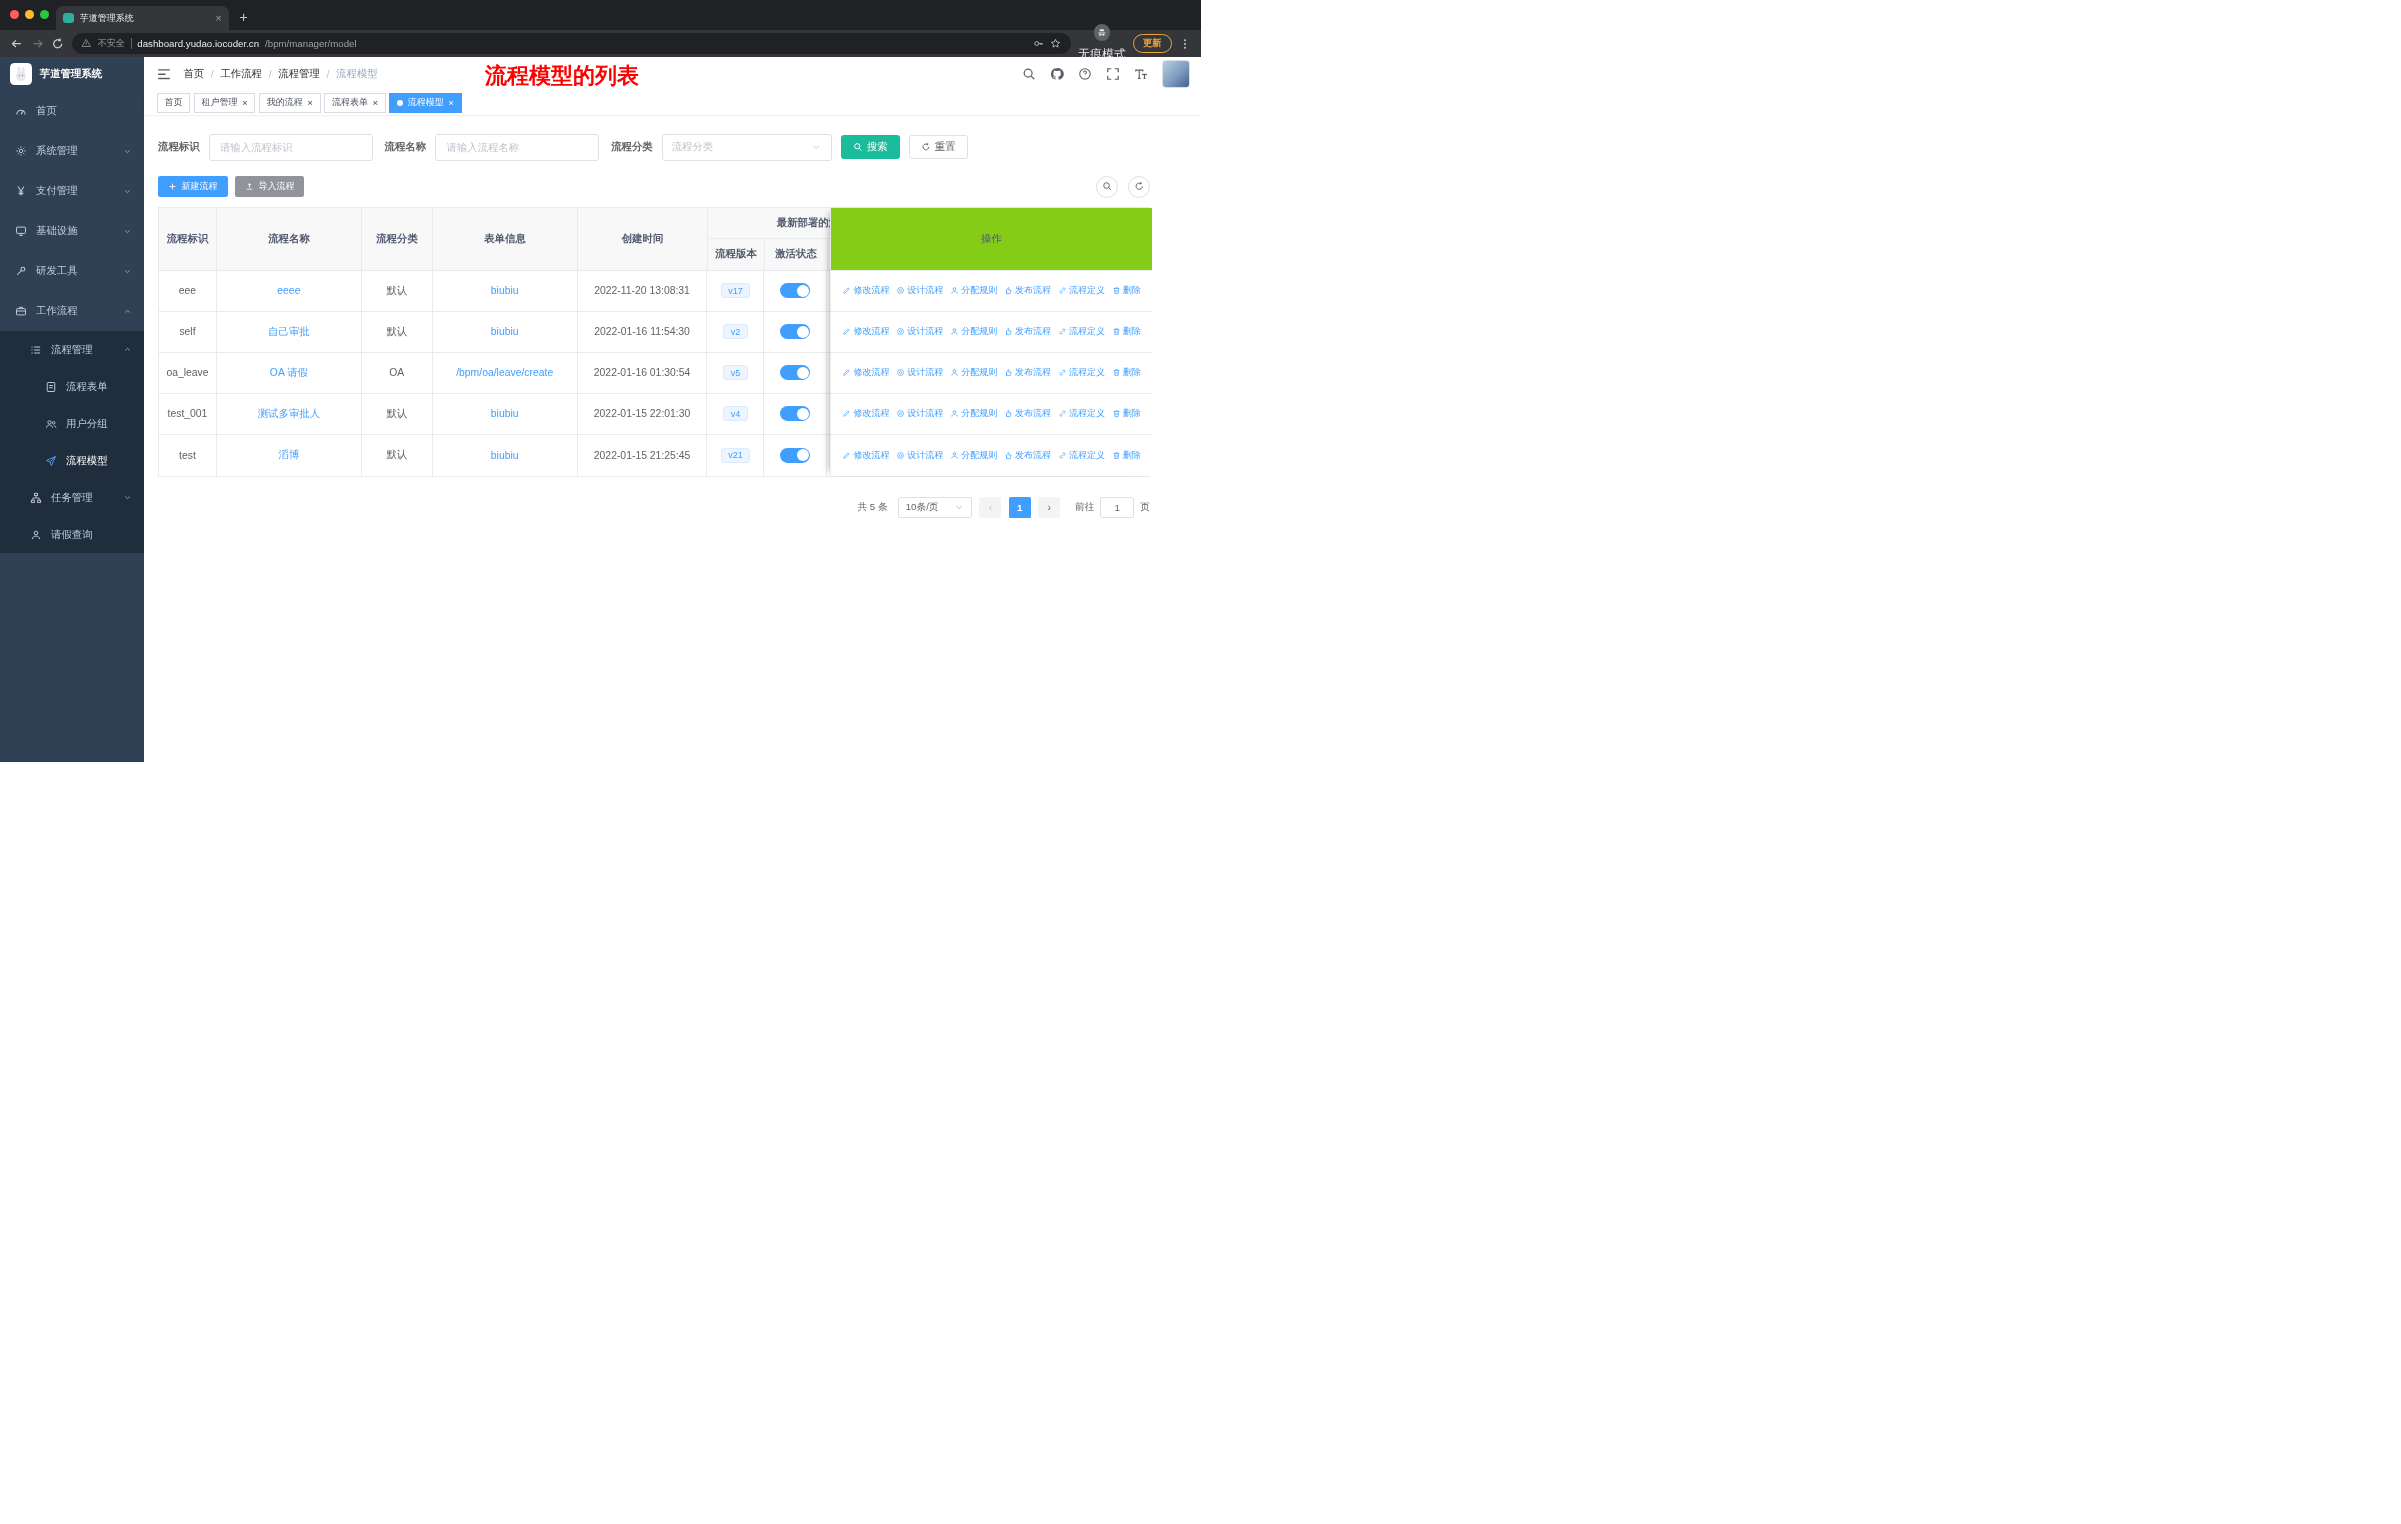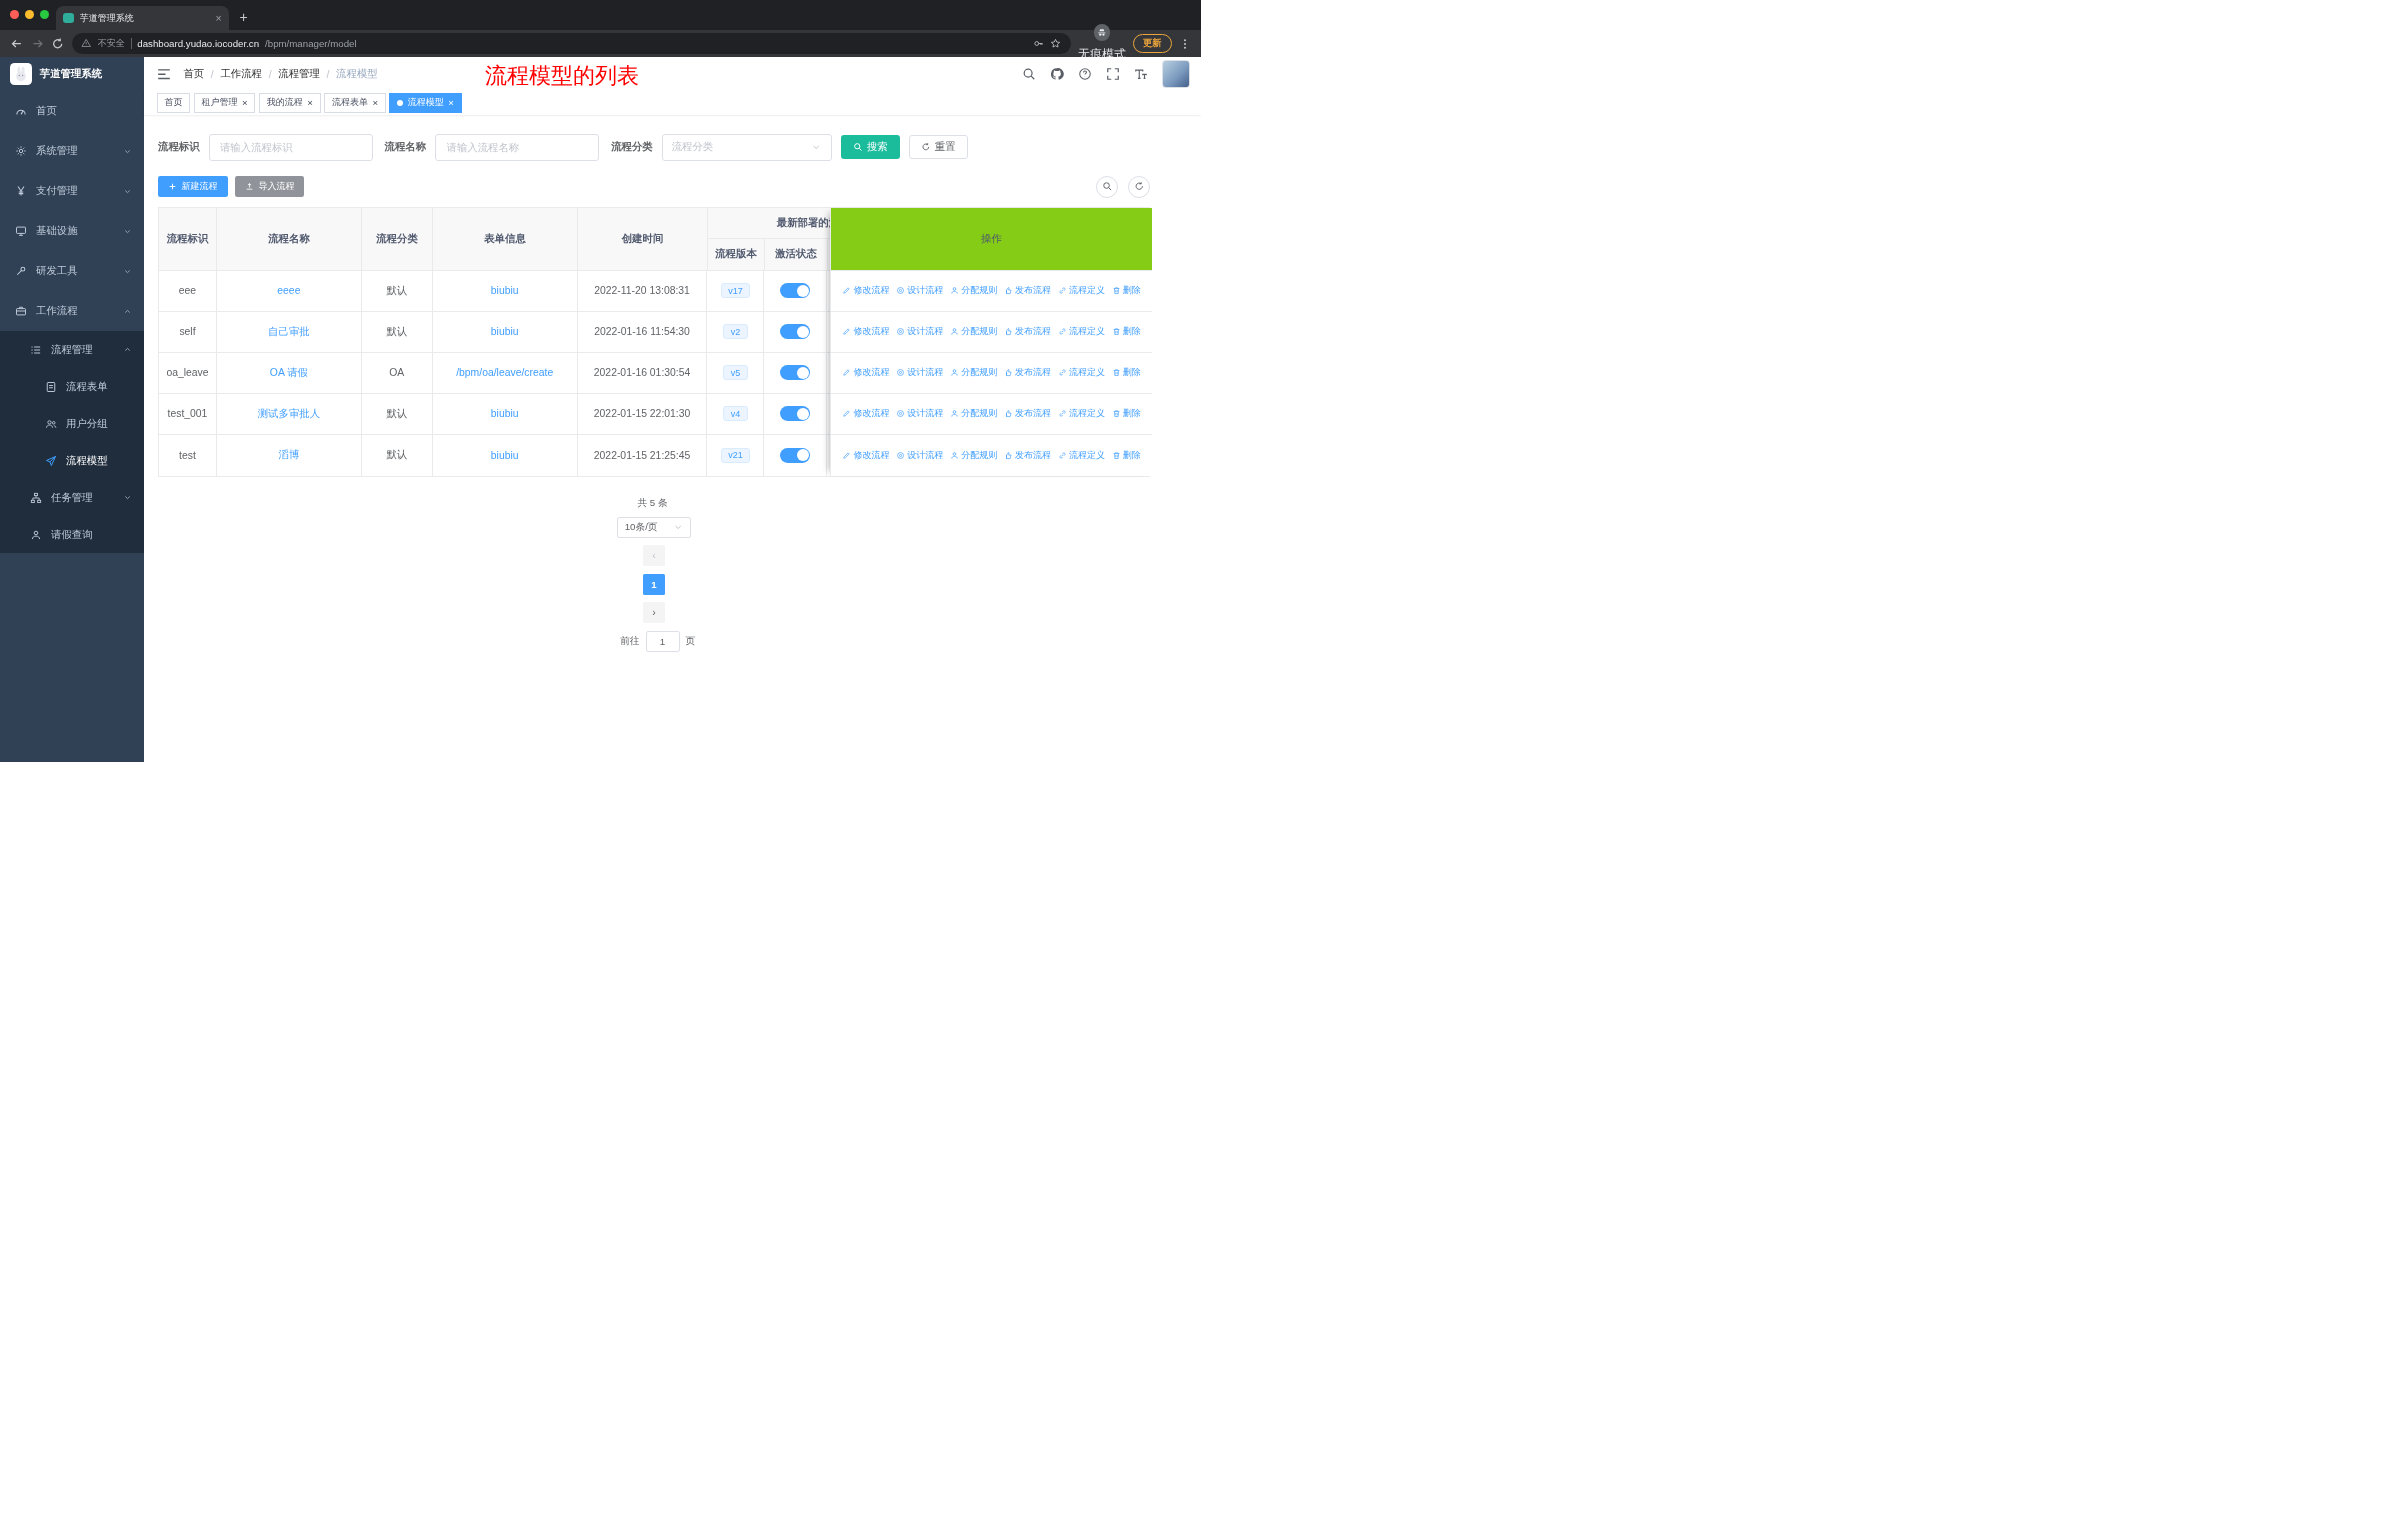--- a/index.html
+++ b/index.html
@@ -61,21 +61,21 @@
 
   .main { flex:1; display:flex; flex-direction:column; background:#fff; min-width:0; }
 
   
   .navbar { height:34px; display:flex; align-items:center; position:relative; background:#fff; flex-shrink:0; }
   .hamburger { margin-left:13.4px; width:14px; height:12px; color:#5a5e66; cursor:pointer; }
   .breadcrumb { margin-left:12px; font-size:10.4px; display:flex; align-items:center; }
   .crumb { color:#303133; cursor:pointer; }
   .crumb.last { color:#97a8be; cursor:default; }
   .crumb-sep { color:#c0c4cc; margin:0 6.7px; }
-  .annotation { position:absolute; left:341px; top:3.7px; font-size:22px; font-weight:normal; color:#ff0000; white-space:nowrap; }
+  .annotation { position:absolute; left:341px; top:3.7px; font-size:22px; font-weight:bold; color:#ff0000; white-space:nowrap; }
   .nav-right { margin-left:auto; display:flex; align-items:center; gap:14px; padding-right:11px; color:#5a5e66; }
   .nav-btn { width:14px; height:14px; cursor:pointer; color:#5a5e66; }
   .nav-btn svg { width:14px; height:14px; }
   .avatar { width:28px; height:28px; border-radius:3.7px; border:0.7px solid #dcdfe6;
             background:linear-gradient(135deg,#b8cfe0 0%,#7d9cc0 55%,#44608a 100%); cursor:pointer; }
 
   
   .tagsbar { height:24px; display:flex; align-items:center; padding-left:12.7px; gap:3.7px; background:#fff;
              box-shadow:0 0.7px 2.2px rgba(0,0,0,.12); position:relative; z-index:3; flex-shrink:0; }
   .tag { height:19.4px; display:inline-flex; align-items:center; padding:0 6.7px; border:0.7px solid #d8dce5;
@@ -143,21 +143,21 @@
                 align-items:center; justify-content:center; border-bottom:0.7px solid #e8eaec; border-left:0.7px solid #e8eaec; }
   .arow { height:41px; display:flex; align-items:center; justify-content:center; gap:6.7px;
           border-bottom:0.7px solid #e8eaec; border-left:0.7px solid #e8eaec; padding:0 4.5px; background:#fff; }
   .arow:last-child { border-bottom:none; }
   .action { color:#409eff; font-size:9px; display:inline-flex; align-items:center; gap:2.2px; cursor:pointer; white-space:nowrap; }
   .a-icon { width:9px; height:9px; }
   .a-icon svg { width:9px; height:9px; }
 
   
   .pagination { width:992px; margin-top:20px; display:flex; justify-content:flex-end; align-items:center;
-                gap:7.4px; font-size:9.7px; color:#606266;flex-direction:column; }
+                gap:7.4px; font-size:9.7px; color:#606266; }
   .pg-total { margin-right:3px; }
   .pg-select { width:74px; height:21px; border:0.7px solid #dcdfe6; border-radius:2.2px; display:flex;
                align-items:center; justify-content:space-between; padding:0 6.7px; cursor:pointer; background:#fff; }
   .pg-btn { min-width:22px; height:21px; background:#f4f4f5; border-radius:1.5px; display:flex; align-items:center;
             justify-content:center; cursor:pointer; font-size:10.4px; }
   .pg-btn.disabled { color:#c0c4cc; }
   .pg-page { min-width:22px; height:21px; background:#409eff; color:#fff; border-radius:1.5px; display:flex;
              align-items:center; justify-content:center; font-weight:bold; cursor:pointer; }
   .pg-goto { display:flex; align-items:center; gap:6px; margin-left:7.4px; }
   .pg-goto input { width:34px; height:21px; border:0.7px solid #dcdfe6; border-radius:2.2px; text-align:center;

